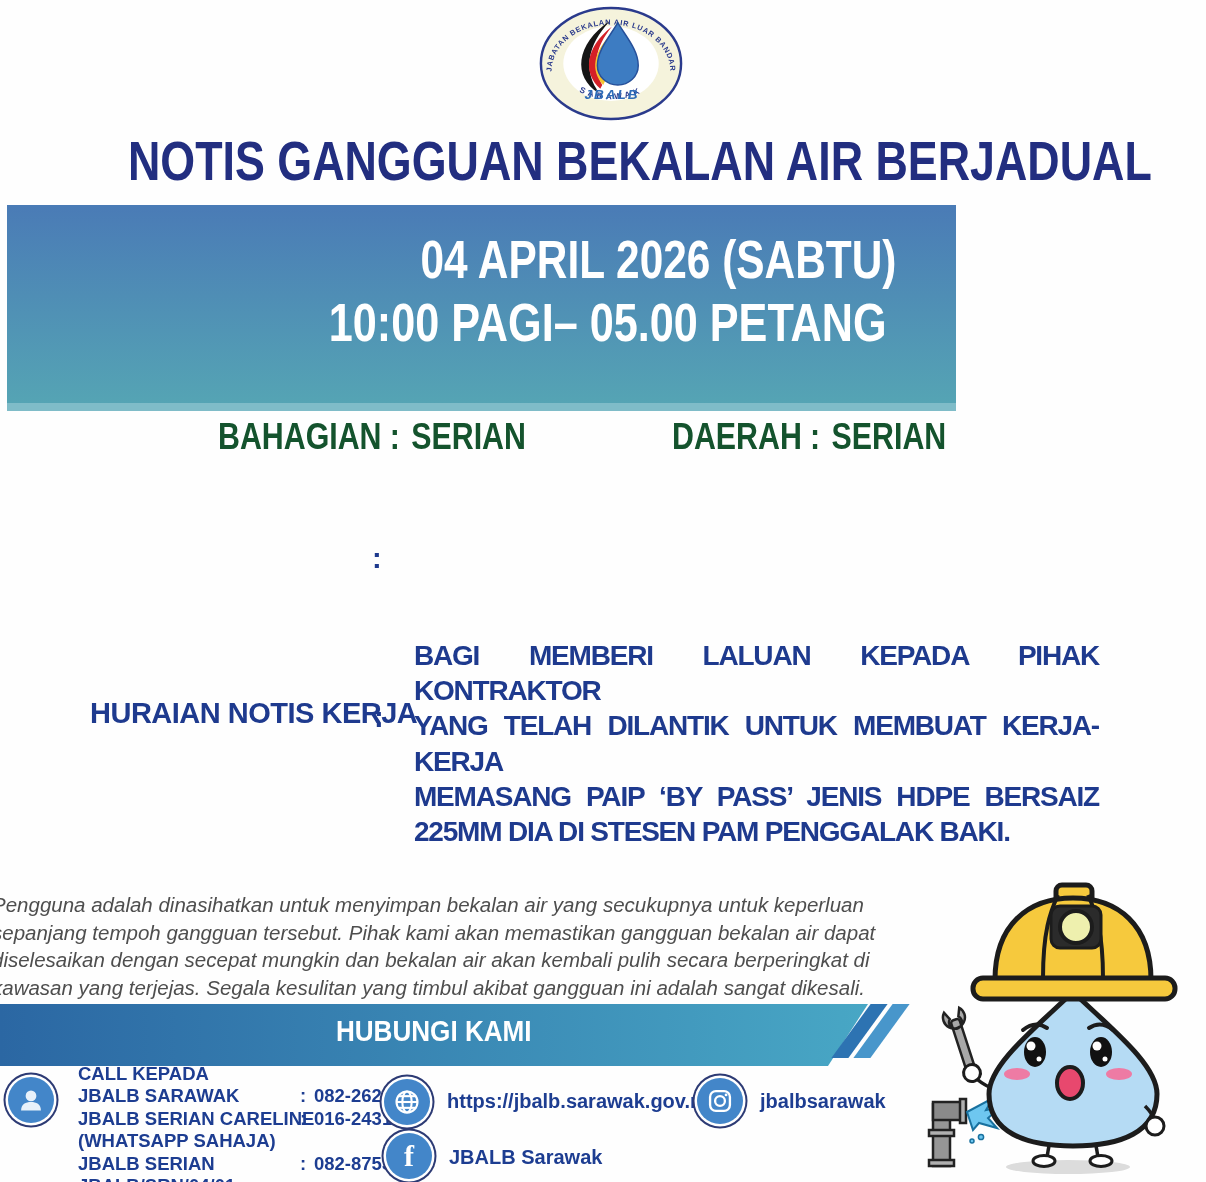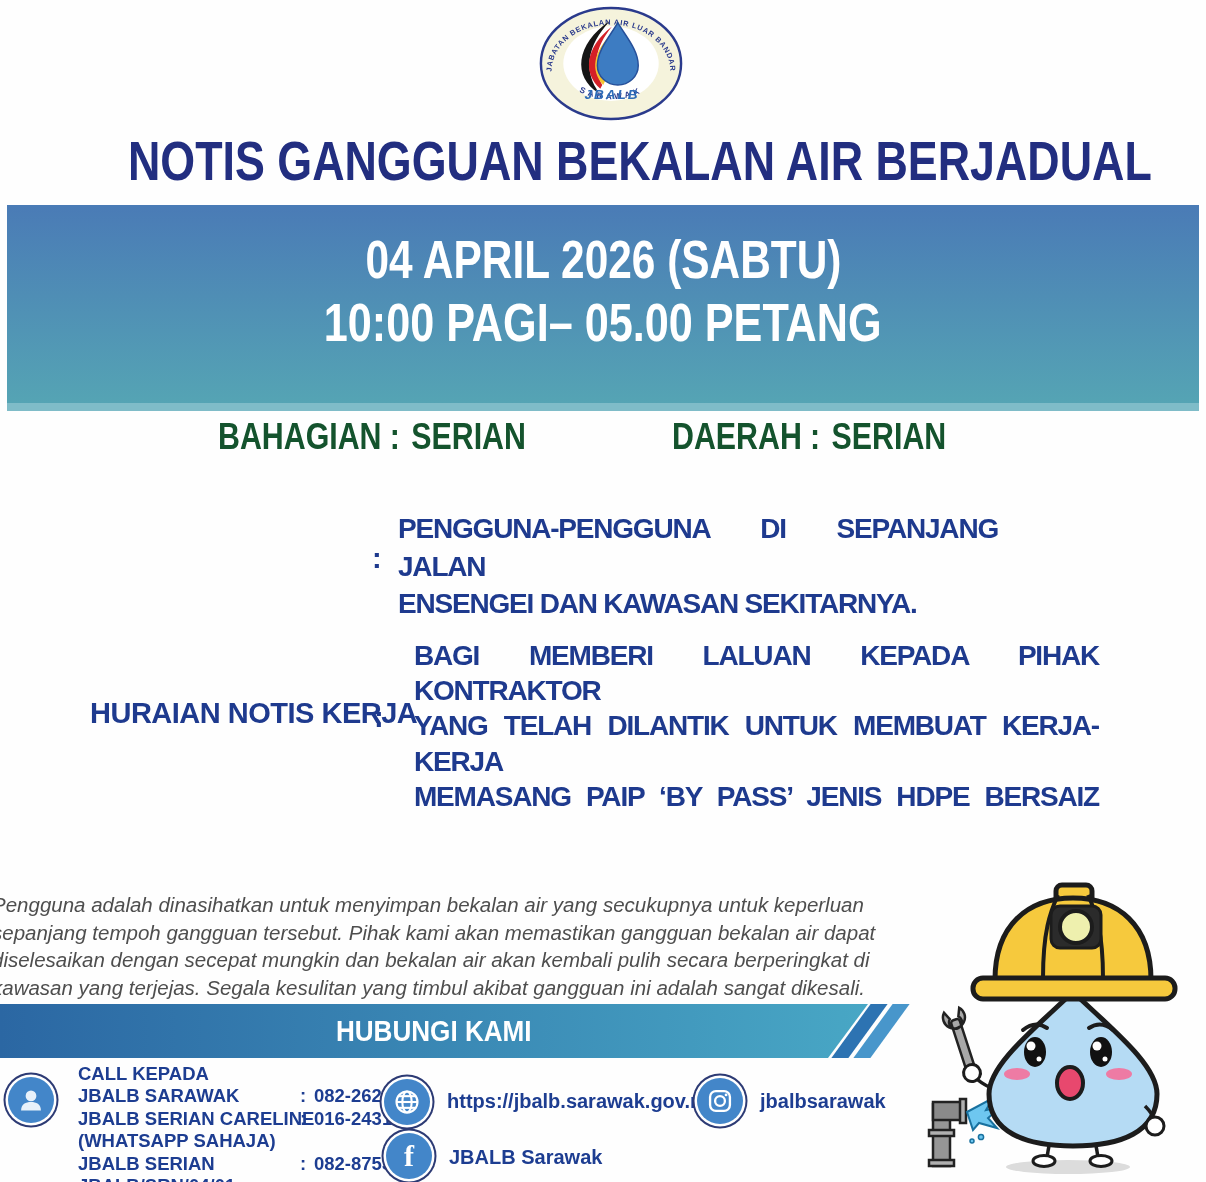--- a/index.html
+++ b/index.html
@@ -10,23 +10,23 @@
   
   .logo{left:538px;top:5px;width:146px;height:117px;}
 
   
   .title{left:0;top:131px;width:1086px;text-align:center;font-weight:bold;
          font-size:56px;color:#222e80;line-height:60px;white-space:nowrap;}
   .sqz{display:inline-block;transform:scaleX(.8);transform-origin:center;}
   .sqz-l{display:inline-block;transform:scaleX(.82);transform-origin:left center;white-space:nowrap;}
 
   
-  .banner{left:7px;top:205px;width:1192px;height:198px;
+  .banner{left:7px;top:205px;width:949px;height:198px;
           background:linear-gradient(180deg,#4a7bb6 0%,#55a4b4 100%);
-          border-bottom:8px solid #7fbcc8;text-align:center;color:#fff;font-weight:bold;}
+          border-bottom:8px solid #7fbcc8;text-align:right;color:#fff;font-weight:bold;}
   .banner .l1{margin-top:24px;font-size:53px;line-height:62px;white-space:nowrap;}
   .banner .l2{font-size:54px;line-height:62px;white-space:nowrap;}
 
   
   .region{color:#14532d;font-weight:bold;font-size:37px;white-space:nowrap;}
   .r1{left:218px;top:416px;}
   .r2{left:672px;top:416px;}
   .colgap{padding:0 14px 0 10px;}
 
   
@@ -37,21 +37,21 @@
   .just{text-align:justify;text-align-last:justify;}
   .kaw-lines{left:398px;top:510px;width:600px;}
   .hur-lines{left:400px;top:638px;width:685px;margin-left:14px;}
   .hur-lines .ln{line-height:35.2px;}
 
   
   .advisory{left:-8px;top:891px;width:892px;font-style:italic;color:#4e4e4e;
             font-size:20.5px;line-height:27.6px;}
 
   
-  .hubanner{left:0;top:1004px;width:868px;height:54px;
+  .hubanner{left:0;top:1004px;width:868px;height:62px;
             background:linear-gradient(90deg,#2b67a3 0%,#48a7c5 100%);
             clip-path:polygon(0 0,100% 0,calc(100% - 40px) 100%,0 100%);
             color:#fff;font-weight:bold;font-size:29px;text-align:center;line-height:54px;}
   .stripe{top:1004px;width:17px;height:54px;transform:skewX(-36deg);}
   .st1{left:851px;background:#2d73b2;}
   .st2{left:873px;background:#4896cb;}
 
   
   .cicon{width:46px;height:46px;border-radius:50%;background:#4386c9;
          box-shadow:0 0 0 2.5px #fff,0 0 0 4.5px #2c3a74;
@@ -106,31 +106,28 @@
       <span>BAHAGIAN</span><span class="colgap">:</span><span>SERIAN</span>
     </span>
   </div>
   <div class="abs region r2">
     <span class="sqz-l">
       <span>DAERAH</span><span class="colgap">:</span><span>SERIAN</span>
     </span>
   </div>
 
   <div class="abs seccolon" style="left:372px;top:542px;">:</div>
-  <div class="abs secval kaw-lines">
-    <div class="ln just">PENGGUNA-PENGGUNA DI SEPANJANG JALAN</div>
-    <div class="ln">ENSENGEI DAN KAWASAN SEKITARNYA.</div>
-  </div>
 
   <div class="abs seclabel" style="left:55px;top:697px;margin-left:35px;">HURAIAN NOTIS KERJA</div>
   <div class="abs seccolon" style="left:374px;top:701px;">:</div>
   <div class="abs secval hur-lines">
     <div class="ln just">BAGI MEMBERI LALUAN KEPADA PIHAK KONTRAKTOR</div>
     <div class="ln just">YANG TELAH DILANTIK UNTUK MEMBUAT KERJA-KERJA</div>
     <div class="ln just">MEMASANG PAIP ‘BY PASS’  JENIS HDPE BERSAIZ</div>
+    <div class="ln">225MM DIA DI STESEN PAM PENGGALAK BAKI.</div>
   </div>
 
   <div class="abs advisory">
     <div>Pengguna adalah dinasihatkan untuk menyimpan bekalan air yang secukupnya untuk keperluan</div>
     <div>sepanjang tempoh gangguan tersebut. Pihak kami akan memastikan gangguan bekalan air dapat</div>
     <div>diselesaikan dengan secepat mungkin dan bekalan air akan kembali pulih secara berperingkat di</div>
     <div>kawasan yang terjejas. Segala kesulitan yang timbul akibat gangguan ini adalah sangat dikesali.</div>
   </div>
 
   <div class="abs hubanner">

